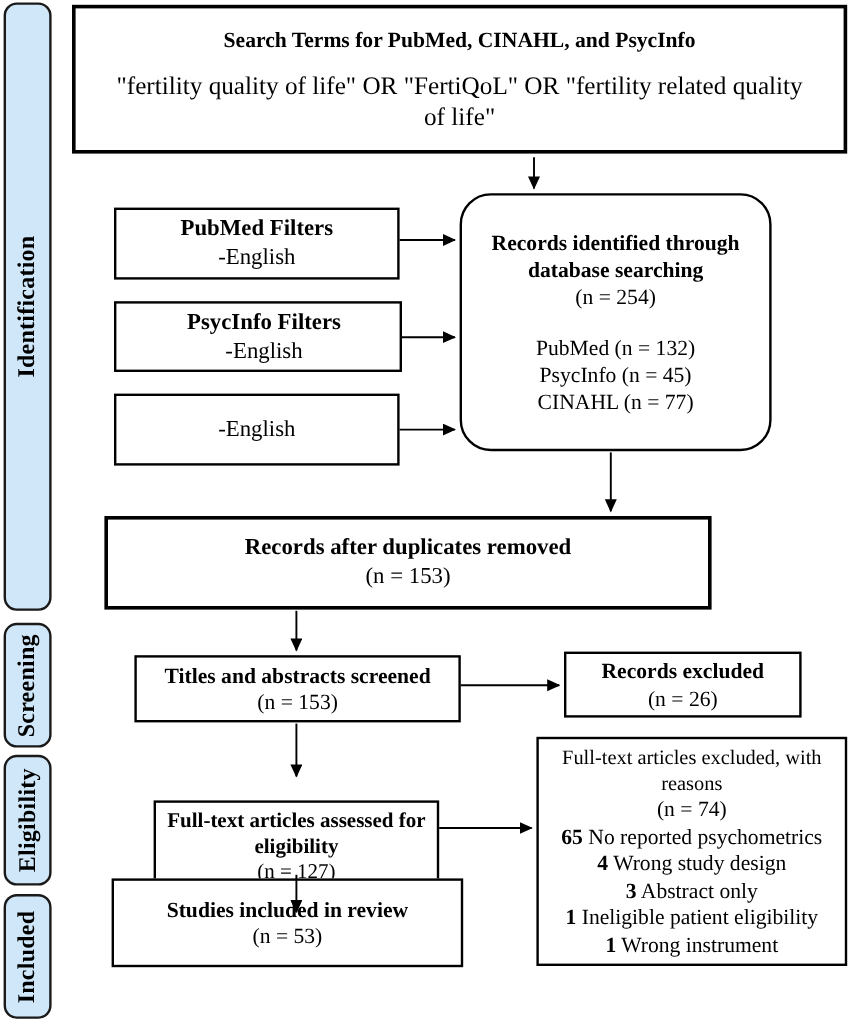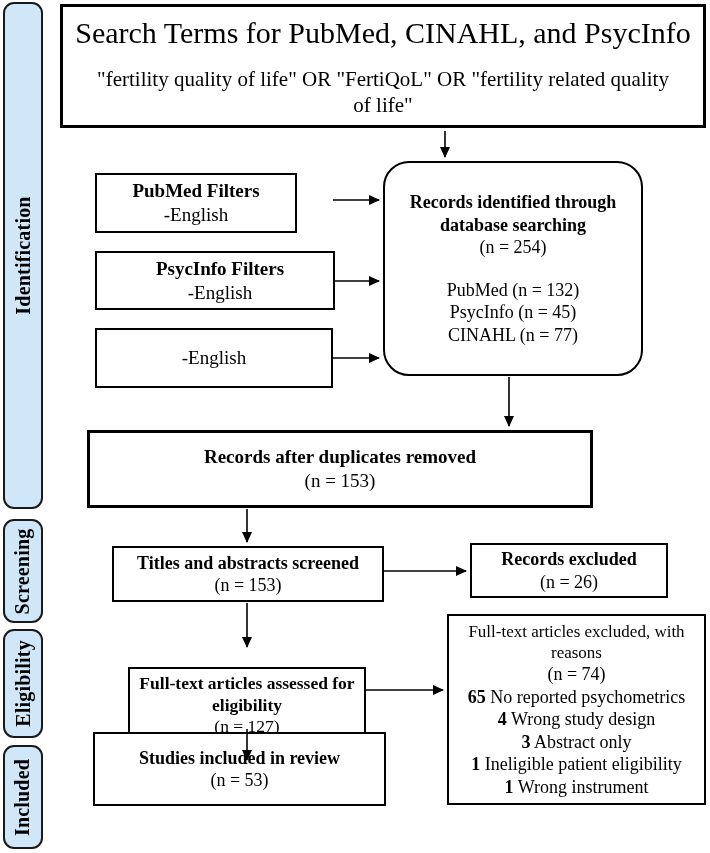--- a/index.html
+++ b/index.html
@@ -19,24 +19,24 @@
     position:absolute; left:3px; width:40px; box-sizing:border-box;
     background:#cfe7f8; border:2px solid #1a1a1a; border-radius:11px;
     display:flex; align-items:center; justify-content:center;
   }
   .stage span {
     transform:rotate(-90deg); white-space:nowrap;
     font-weight:bold; font-size:20px; letter-spacing:0.2px;
   }
   
   #search-box   { left:60px;  top:4px;   width:646px; height:124px; border-width:3px; }
-  #search-box .title { font-size:30px; font-weight:normal; margin-bottom:14px; padding:0 10px; }
+  #search-box .title { font-size:18px; font-weight:bold; margin-bottom:14px; padding:0 10px; }
   #search-box .terms { font-size:21px; padding:0 28px; }
 
-  #filter-pubmed  { left:95px; top:173px; width:202px; height:60px; font-size:19px; }
+  #filter-pubmed  { left:95px; top:173px; width:238px; height:60px; font-size:19px; }
   #filter-psycinfo{ left:95px; top:251px; width:240px; height:59px; font-size:19px;padding-left:10px; }
   #filter-cinahl  { left:95px; top:328px; width:238px; height:60px; font-size:19px; }
 
   #records-box { left:383px; top:161px; width:260px; height:215px; font-size:18px; padding:0 12px;border-radius:26px; }
   #records-box .gap { height:20px; }
 
   #duplicates-box { left:87px;  top:430px; width:506px; height:78px;  font-size:19px; border-width:3px; }
   #titles-box     { left:112px; top:546px; width:272px; height:56px;  font-size:18px; }
   #excluded-box   { left:470px; top:543px; width:198px; height:55px;  font-size:18px; }
   #fulltext-box   { left:128px; top:651px; width:238px; height:77px;  font-size:17.5px; padding:0 2px;margin-top:16px; }

